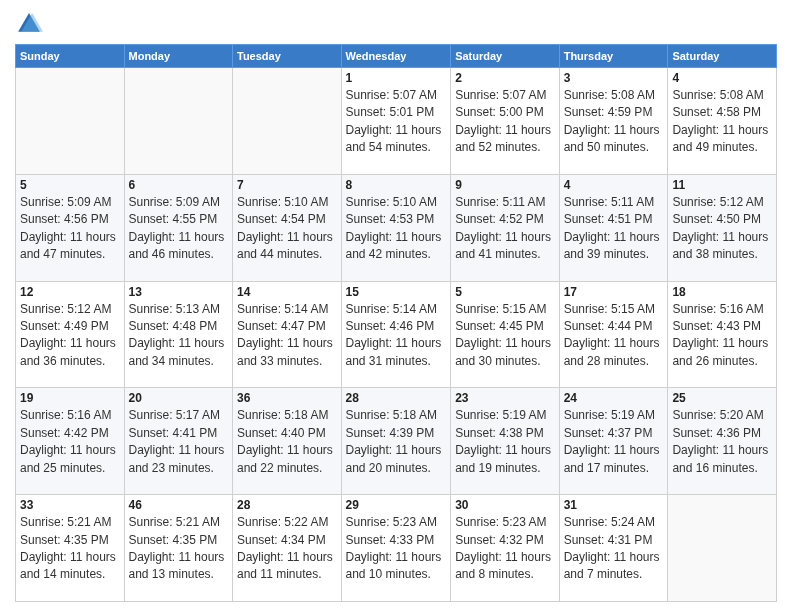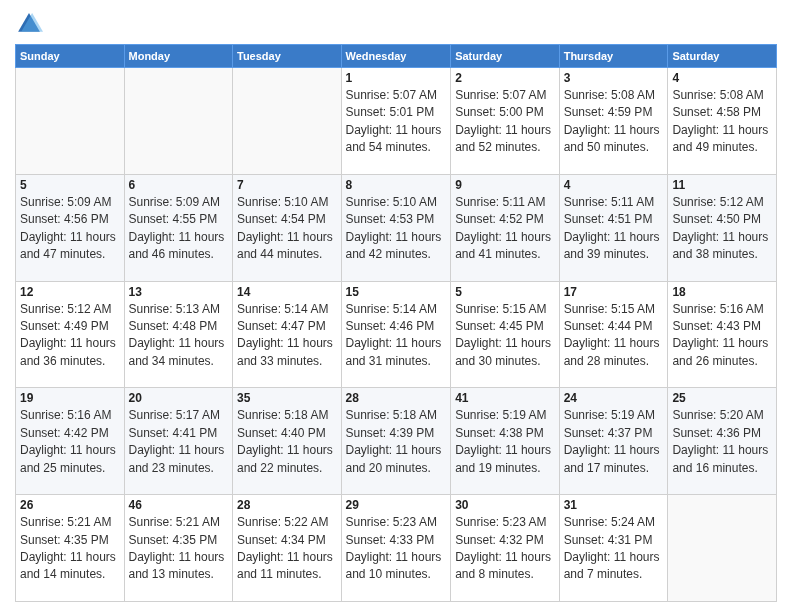--- a/index.html
+++ b/index.html
@@ -213,43 +213,43 @@
         <tr>
           <td>
             <div class="day-number">19</div>
             <div class="day-info">Sunrise: 5:16 AM<br>Sunset: 4:42 PM<br>Daylight: 11 hours<br>and 25 minutes.</div>
           </td>
           <td>
             <div class="day-number">20</div>
             <div class="day-info">Sunrise: 5:17 AM<br>Sunset: 4:41 PM<br>Daylight: 11 hours<br>and 23 minutes.</div>
           </td>
           <td>
-            <div class="day-number">35</div>
+            <div class="day-number">36</div>
             <div class="day-info">Sunrise: 5:18 AM<br>Sunset: 4:40 PM<br>Daylight: 11 hours<br>and 22 minutes.</div>
           </td>
           <td>
             <div class="day-number">28</div>
             <div class="day-info">Sunrise: 5:18 AM<br>Sunset: 4:39 PM<br>Daylight: 11 hours<br>and 20 minutes.</div>
           </td>
           <td>
-            <div class="day-number">41</div>
+            <div class="day-number">23</div>
             <div class="day-info">Sunrise: 5:19 AM<br>Sunset: 4:38 PM<br>Daylight: 11 hours<br>and 19 minutes.</div>
           </td>
           <td>
             <div class="day-number">24</div>
             <div class="day-info">Sunrise: 5:19 AM<br>Sunset: 4:37 PM<br>Daylight: 11 hours<br>and 17 minutes.</div>
           </td>
           <td>
             <div class="day-number">25</div>
             <div class="day-info">Sunrise: 5:20 AM<br>Sunset: 4:36 PM<br>Daylight: 11 hours<br>and 16 minutes.</div>
           </td>
         </tr>
         <tr>
           <td>
-            <div class="day-number">26</div>
+            <div class="day-number">33</div>
             <div class="day-info">Sunrise: 5:21 AM<br>Sunset: 4:35 PM<br>Daylight: 11 hours<br>and 14 minutes.</div>
           </td>
           <td>
             <div class="day-number">46</div>
             <div class="day-info">Sunrise: 5:21 AM<br>Sunset: 4:35 PM<br>Daylight: 11 hours<br>and 13 minutes.</div>
           </td>
           <td>
             <div class="day-number">28</div>
             <div class="day-info">Sunrise: 5:22 AM<br>Sunset: 4:34 PM<br>Daylight: 11 hours<br>and 11 minutes.</div>
           </td>

